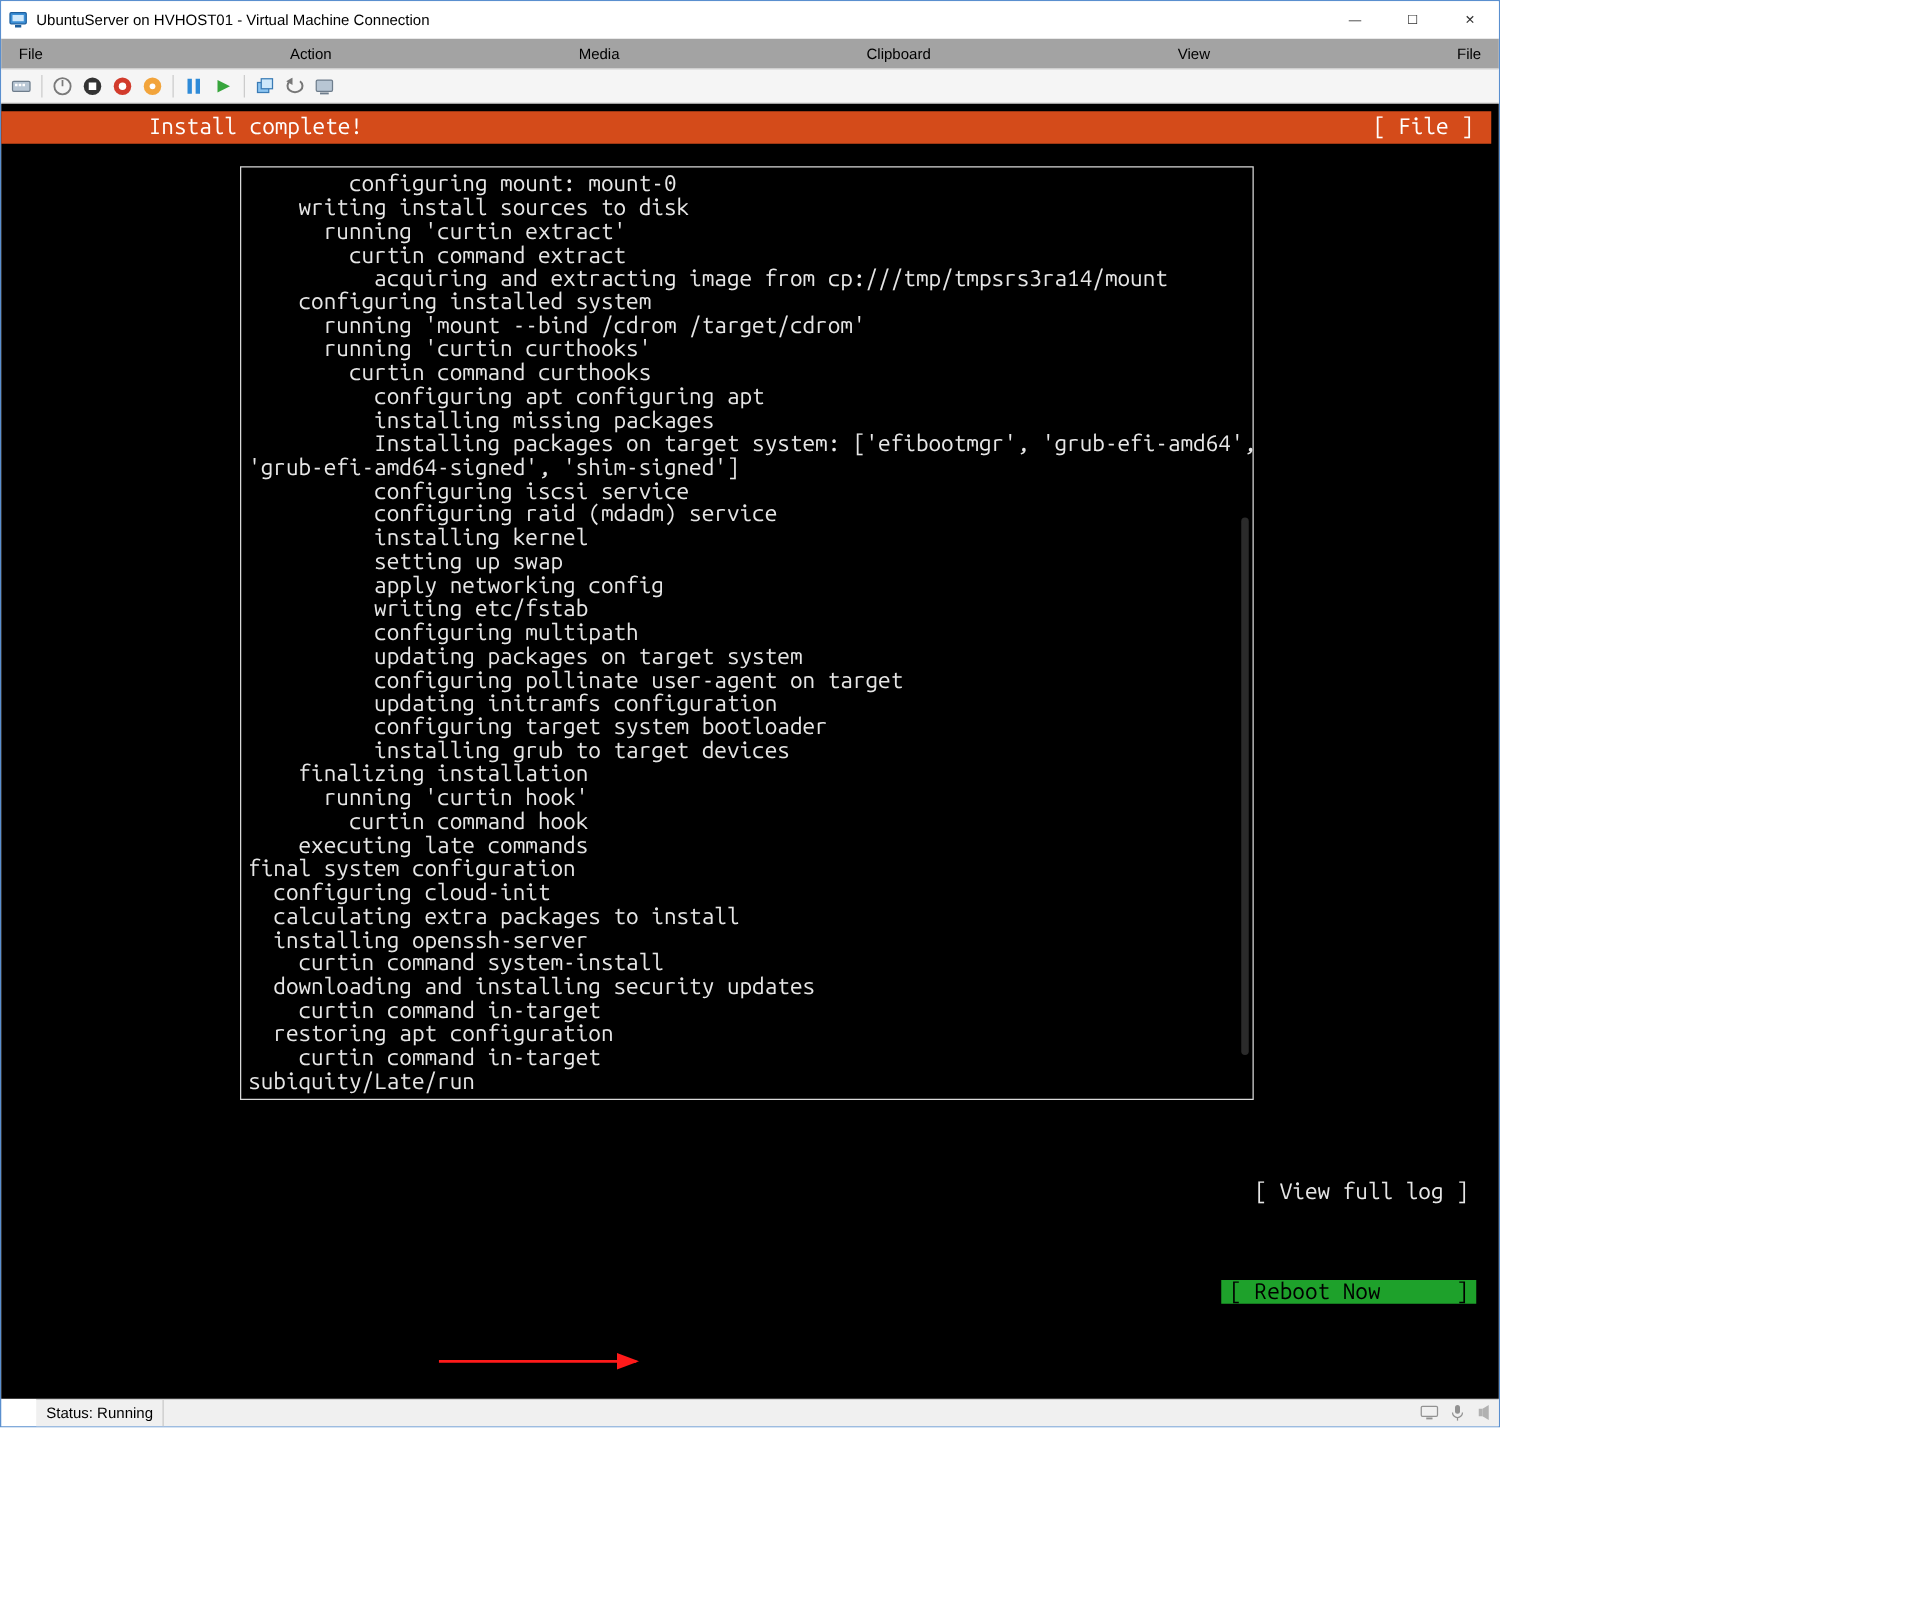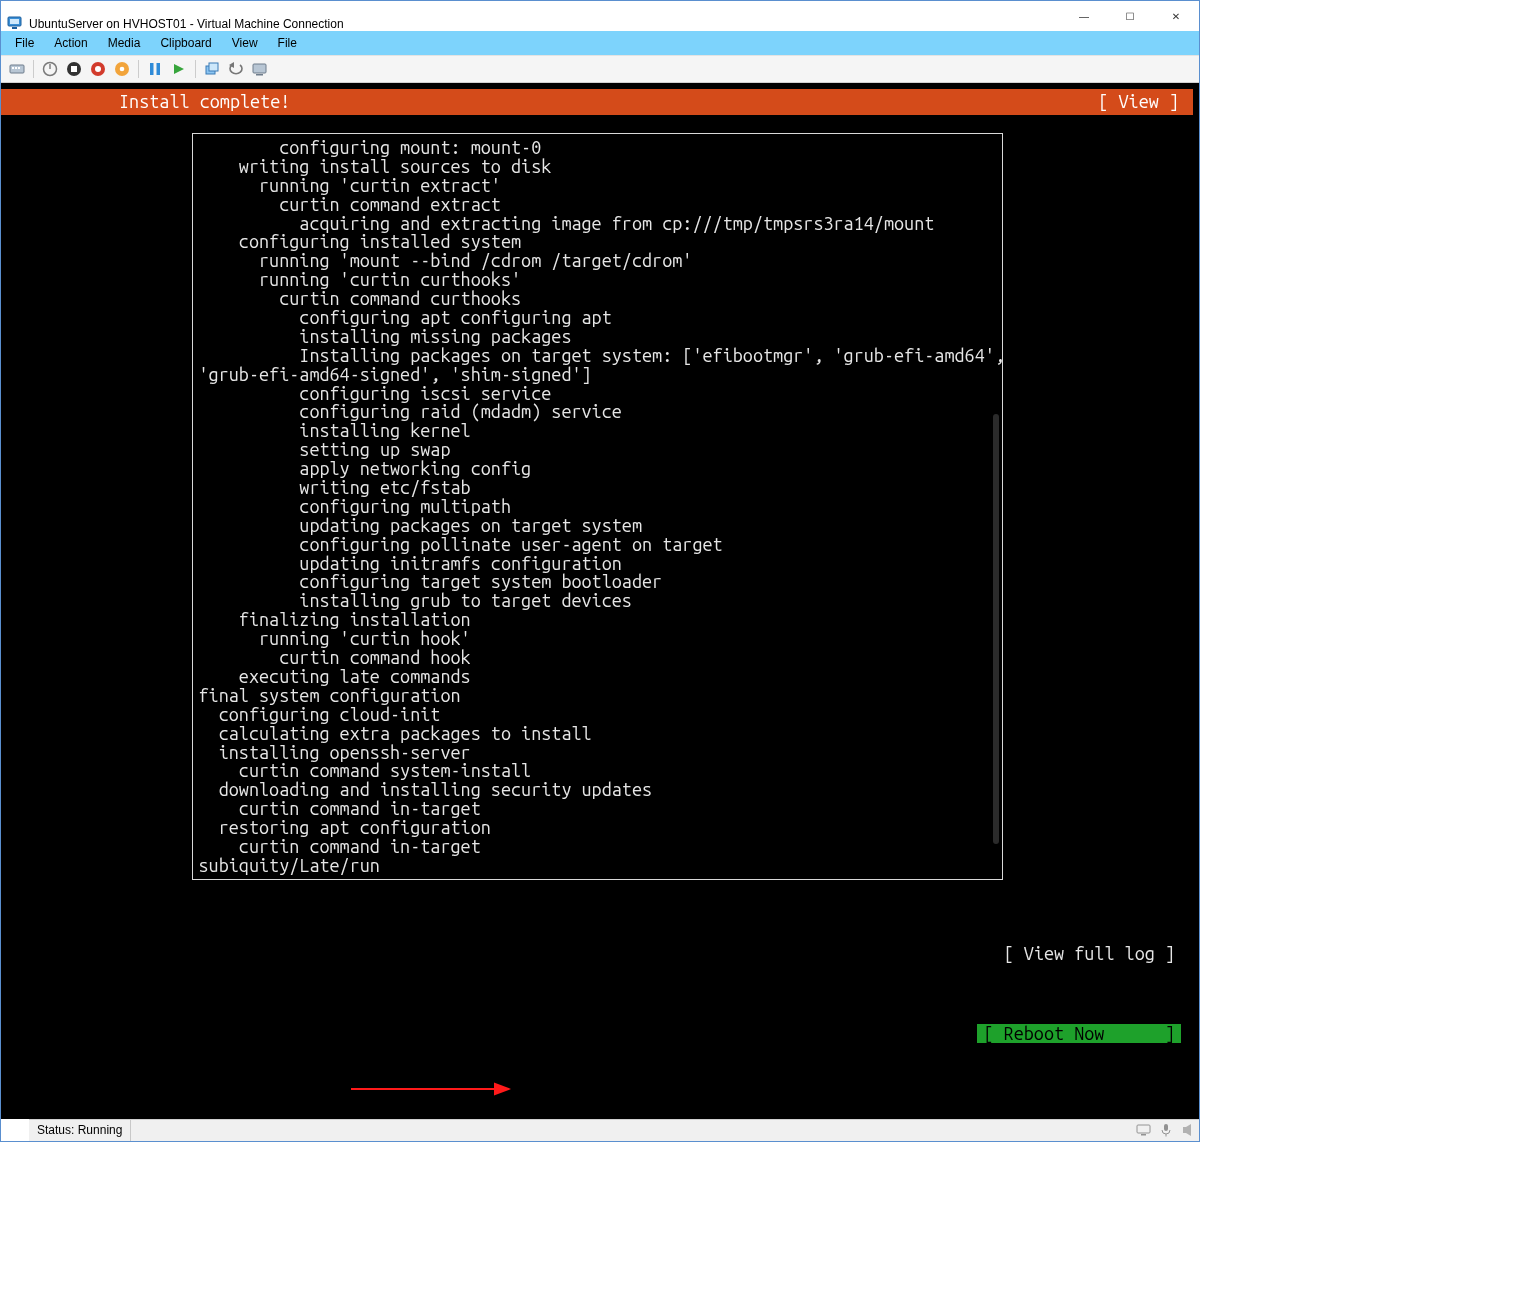--- a/index.html
+++ b/index.html
@@ -10,21 +10,21 @@
     overflow: hidden;
   }
   
   .window {
     border: 1px solid #5a8fcf;
     background: #fff;
   }
   .titlebar {
     height: 30px;
     display: flex;
-    align-items: flex-end;
+    align-items: center;
     padding: 0 0 0 6px;
     background: #fff;
     font-size: 12px;
     color: #000;
   }
   .titlebar .app-icon {
     width: 16px; height: 16px; margin-right: 6px;
     display: inline-flex; align-items: center; justify-content: center;
   }
   .titlebar .spacer { flex: 1; }
@@ -36,21 +36,22 @@
     cursor: default;
   }
 
   .menubar {
     height: 24px;
     display: flex;
     align-items: center;
     padding: 0 4px;
     font-size: 12px;
     color: #000;
-    background: #7dd3fc;
+    background: #a3a3a3;
+    justify-content: space-between;
   }
   .menubar .menu-item { padding: 2px 10px; cursor: default; }
 
   .toolbar {
     height: 28px;
     display: flex;
     align-items: center;
     gap: 4px;
     padding: 2px 6px;
     background: #f5f5f5;
@@ -236,21 +237,21 @@
           <rect x="4" y="12" width="7" height="1.5" fill="#6e7d8c"></rect>
         </svg>
     </span>
   </div>
 
   <div class="console-wrap" style="position:relative">
 
     <div class="orange-bar">
       <span class="left">Install complete!</span>
       <span class="spacer"></span>
-      <span>[ View ]</span>
+      <span>[ File ]</span>
     </div>
 
     <div class="log-frame">
       <div class="console">        configuring mount: mount-0
     writing install sources to disk
       running 'curtin extract'
         curtin command extract
           acquiring and extracting image from cp:///tmp/tmpsrs3ra14/mount
     configuring installed system
       running 'mount --bind /cdrom /target/cdrom'

